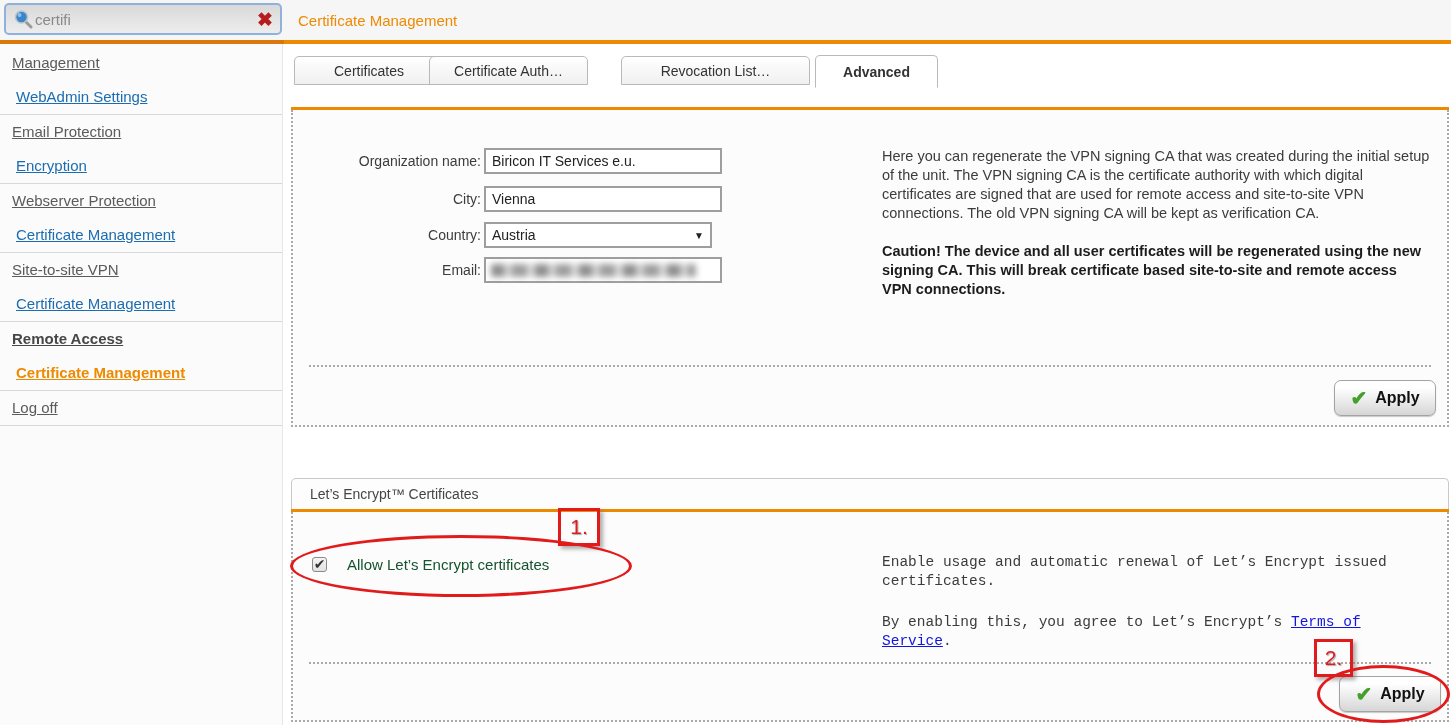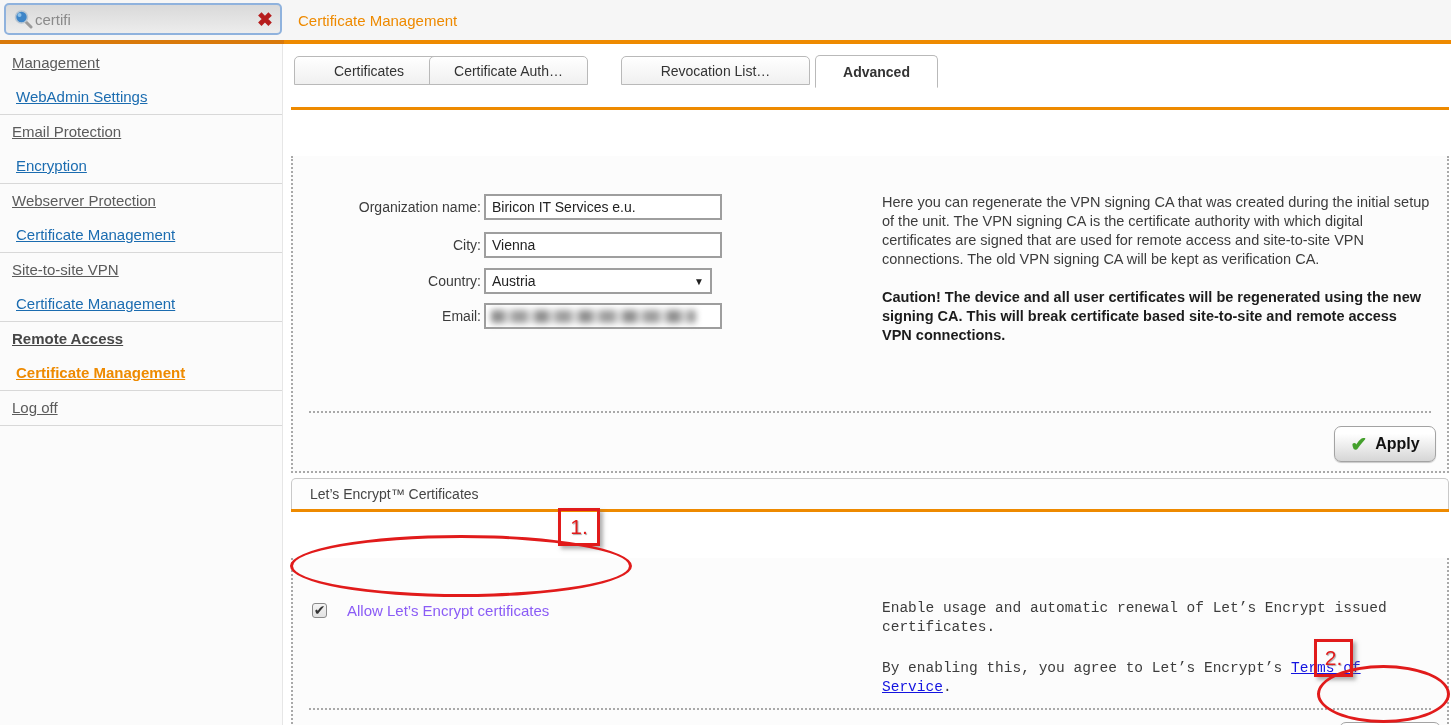--- a/index.html
+++ b/index.html
@@ -36,21 +36,21 @@
   
   .section{position:absolute;left:291px;width:1158px;box-sizing:border-box;}
   .section-header{
     height:31px;line-height:31px;box-sizing:border-box;padding-left:18px;
     background:#fdfdfd;border:1px solid #c9c9c9;border-bottom:none;border-radius:5px 5px 0 0;
     font-size:14px;color:#454545;
   }
   .orange-rule{height:3px;background:#ee8a00;}
   .section-body{
     position:relative;background:#fcfcfc;box-sizing:border-box;
-    border-left:2px dotted #a9a9a9;border-right:2px dotted #a9a9a9;border-bottom:2px dotted #a9a9a9;margin-top:46px;
+    border-left:2px dotted #a9a9a9;border-right:2px dotted #a9a9a9;border-bottom:2px dotted #a9a9a9;
   }
   .dotsep{position:absolute;left:16px;right:16px;height:0;border-top:2px dotted #a9a9a9;}
   
   .form-row{position:absolute;height:26px;}
   .form-label{position:absolute;left:10px;width:178px;text-align:right;font-size:14px;color:#3c3c3c;line-height:26px;}
   .text-input{
     position:absolute;left:191px;width:238px;height:26px;box-sizing:border-box;
     border:2px solid #9e9e9e;background:#fff;font-family:"Liberation Sans",sans-serif;
     font-size:14px;color:#222;padding:0 6px;
   }
@@ -71,21 +71,21 @@
   .caution{font-weight:bold;color:#1c1c1c;}
   .terms-link{color:#1414e0;text-decoration:underline;cursor:pointer;}
   
   .checkbox-row{position:absolute;display:flex;align-items:center;}
   .checkbox{
     width:15px;height:15px;box-sizing:border-box;border:1px solid #8a8a8a;border-radius:3px;
     background:linear-gradient(#f4f4f4,#e2e2e2);position:relative;cursor:pointer;
     display:flex;align-items:center;justify-content:center;
   }
   .checkbox .mark{font-size:14px;color:#333;line-height:1;margin-top:-2px;}
-  .checkbox-label{margin-left:20px;font-size:15px;color:#8b5cf6;}
+  .checkbox-label{margin-left:20px;font-size:15px;color:#14532d;}
   
   .apply-btn{
     position:absolute;width:102px;height:36px;box-sizing:border-box;cursor:pointer;
     border:1px solid #a3a3a3;border-radius:7px;background:linear-gradient(#ffffff 20%,#d6d6d6);
     display:flex;align-items:center;justify-content:center;gap:8px;
     font-size:16px;font-weight:bold;color:#111;box-shadow:0 1px 1px rgba(0,0,0,.2);
   }
   .apply-btn .check{color:#44a02c;font-size:20px;font-weight:bold;line-height:1;}
   
   .anno{position:absolute;z-index:6;}

